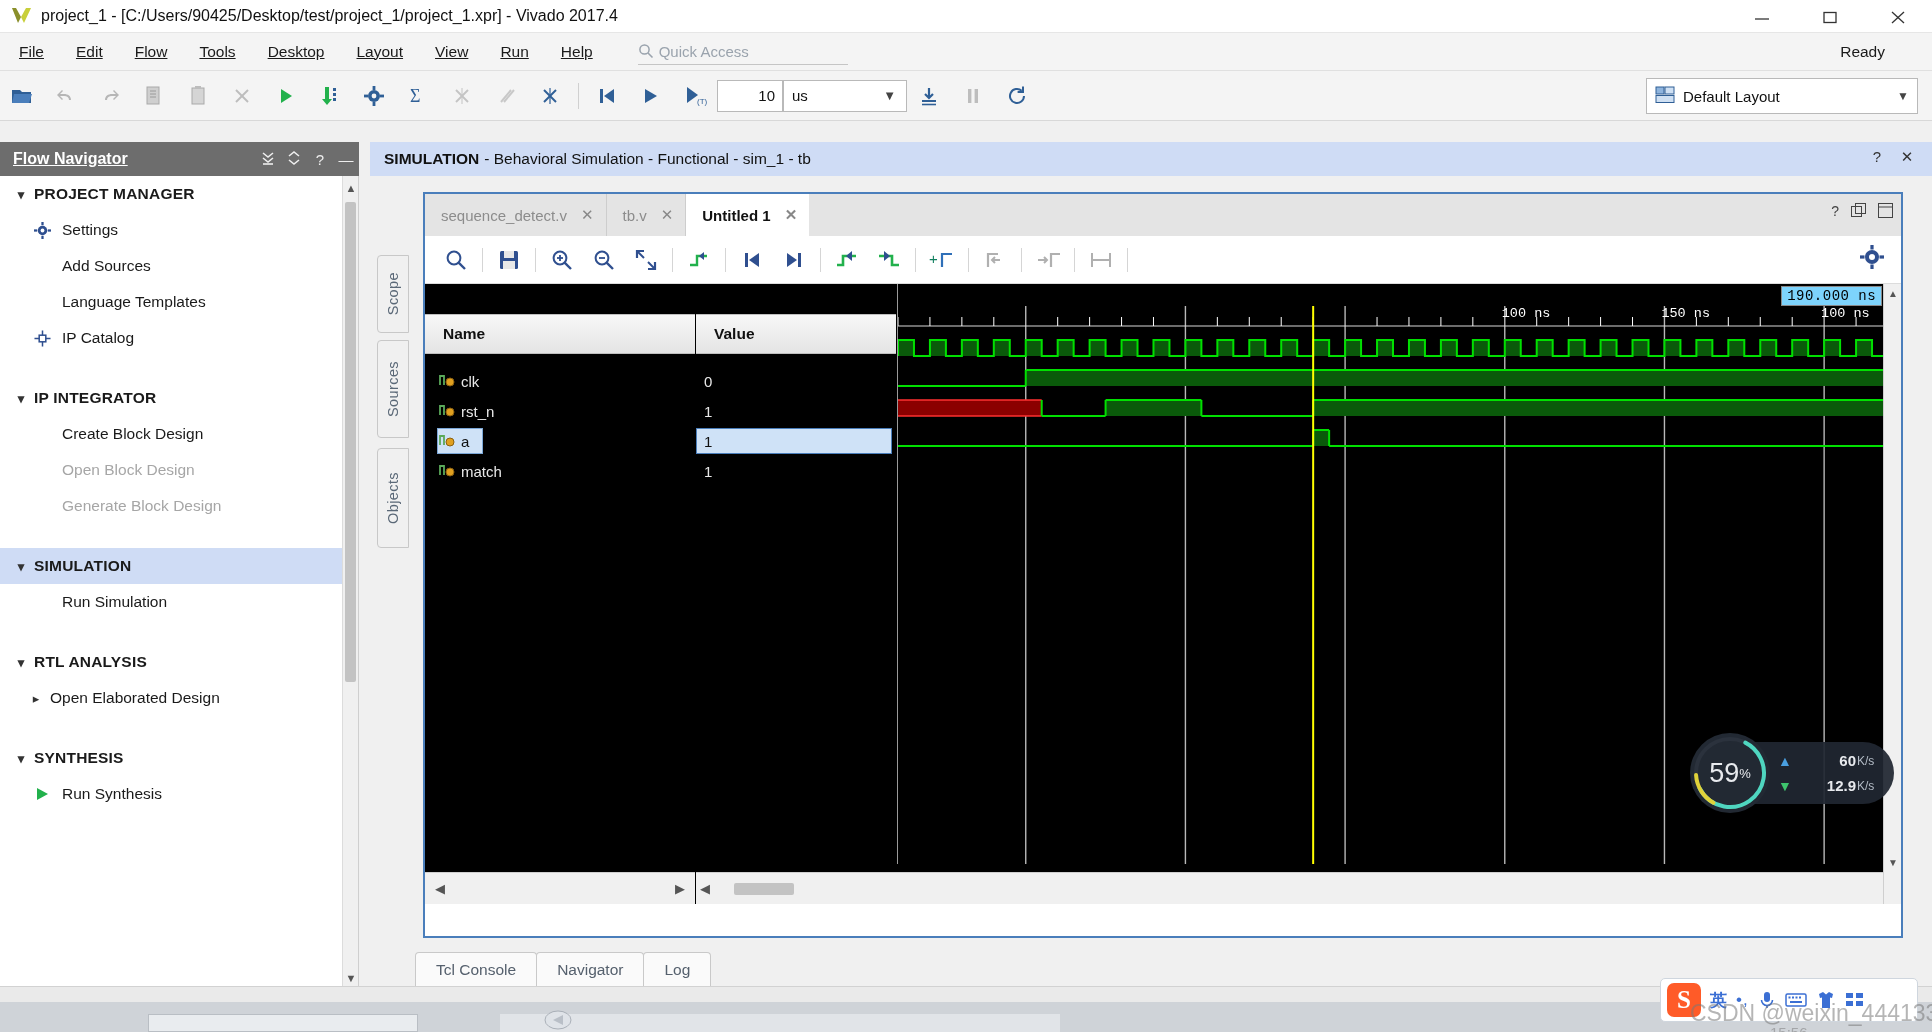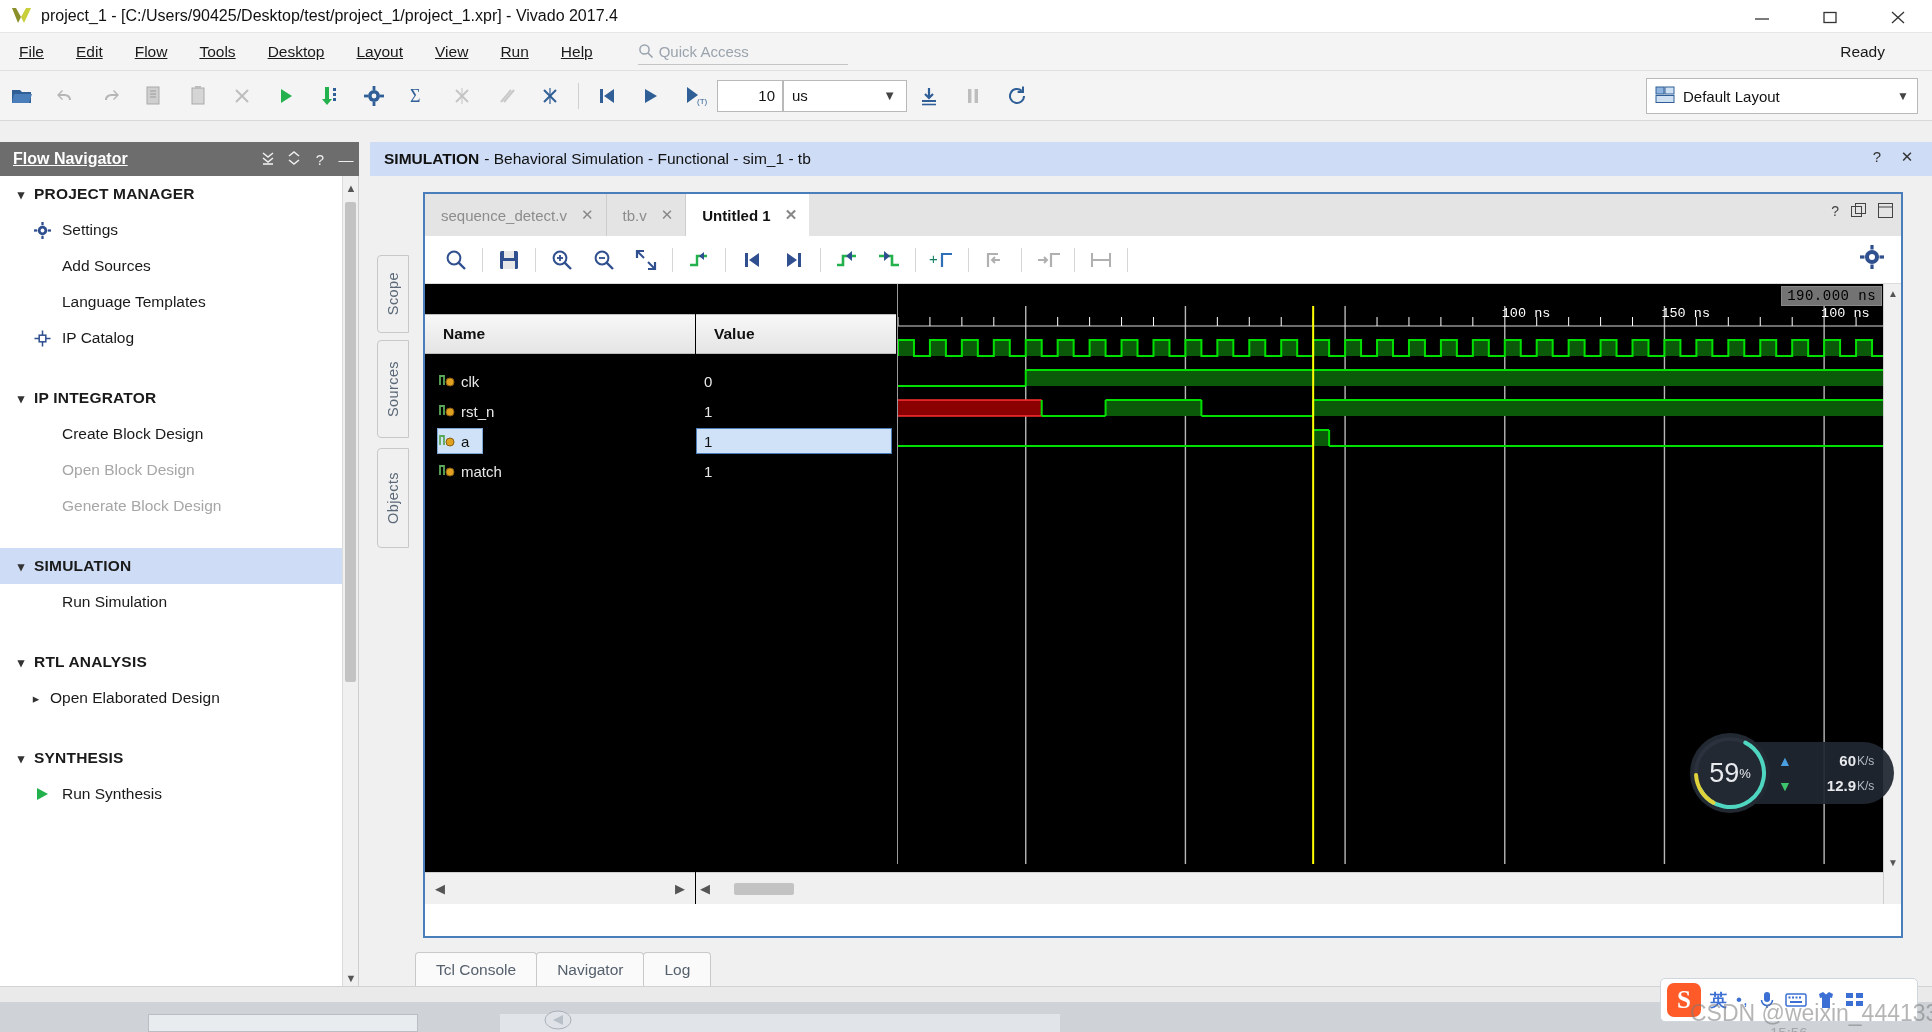--- a/index.html
+++ b/index.html
@@ -240,21 +240,21 @@
   
   .wm {
     position: absolute; left: 1690px; top: 1000px;
     font-size: 23px; color: rgba(120,120,120,0.55);
     font-family: "Liberation Sans", sans-serif; white-space: nowrap;
   }
   .wm2 { position: absolute; left: 1770px; top: 1024px; font-size: 15px; color: rgba(120,120,120,0.5);}
 
   
   .cursor-lab {
-    position: absolute; background: #737373; color: #000; font-size: 14px;
+    position: absolute; background: #7dd3fc; color: #000; font-size: 14px;
     font-family: "Liberation Mono", monospace; padding: 1px 5px; border: 1px solid #888;
     white-space: nowrap; letter-spacing: 0.5px; text-align: center;
   }
   .tick-lab {
     position: absolute; color: #ffffff; font-size: 13.5px;
     font-family: "Liberation Mono", monospace; white-space: nowrap;
   }
 </style>
 </head>
 <body>

